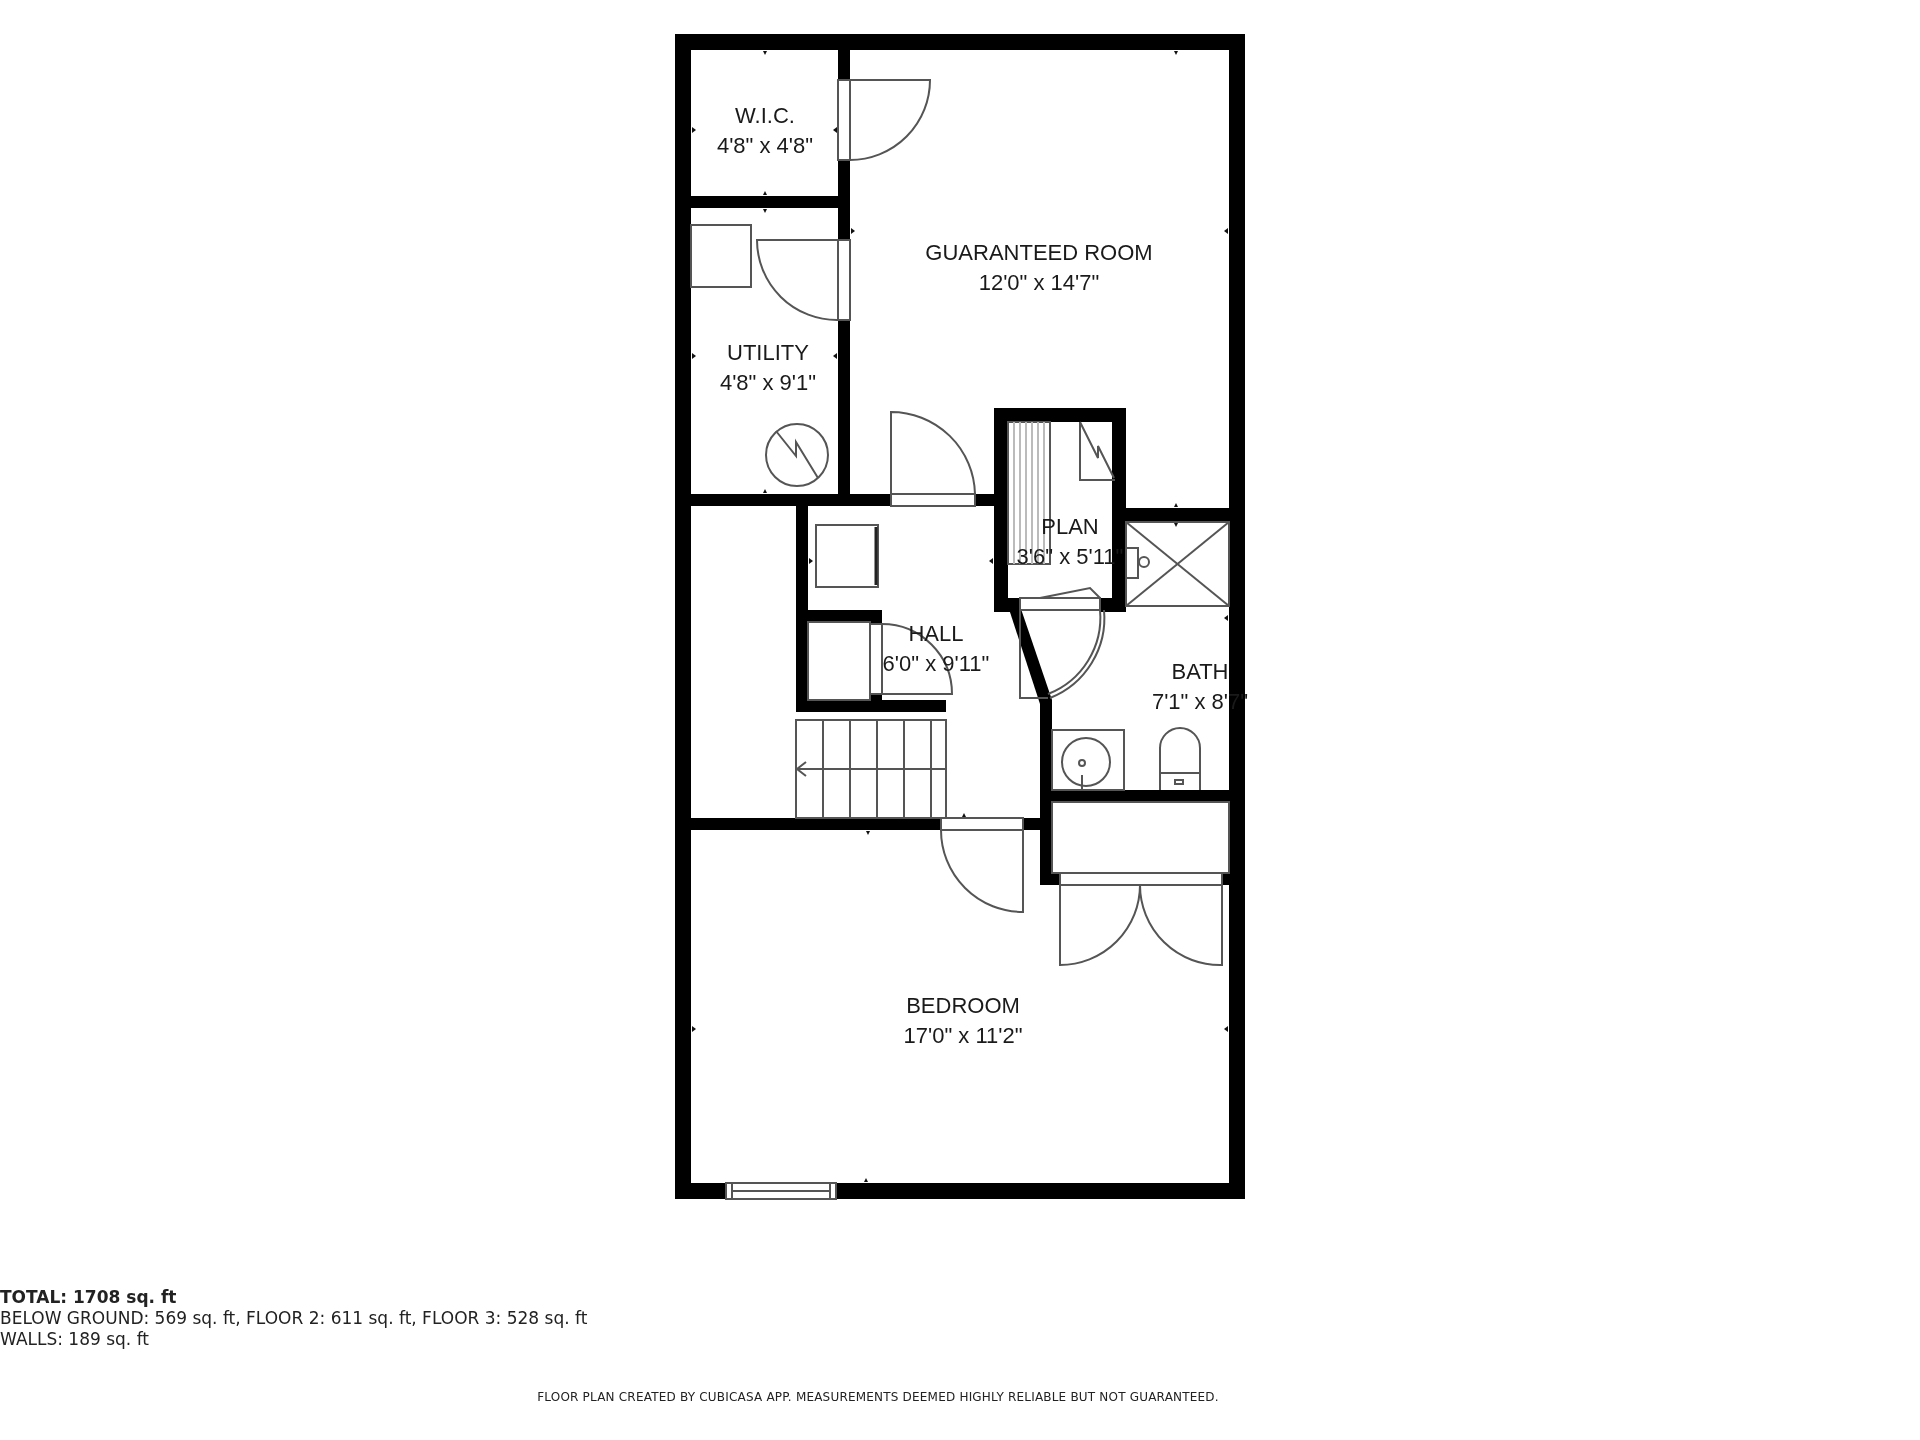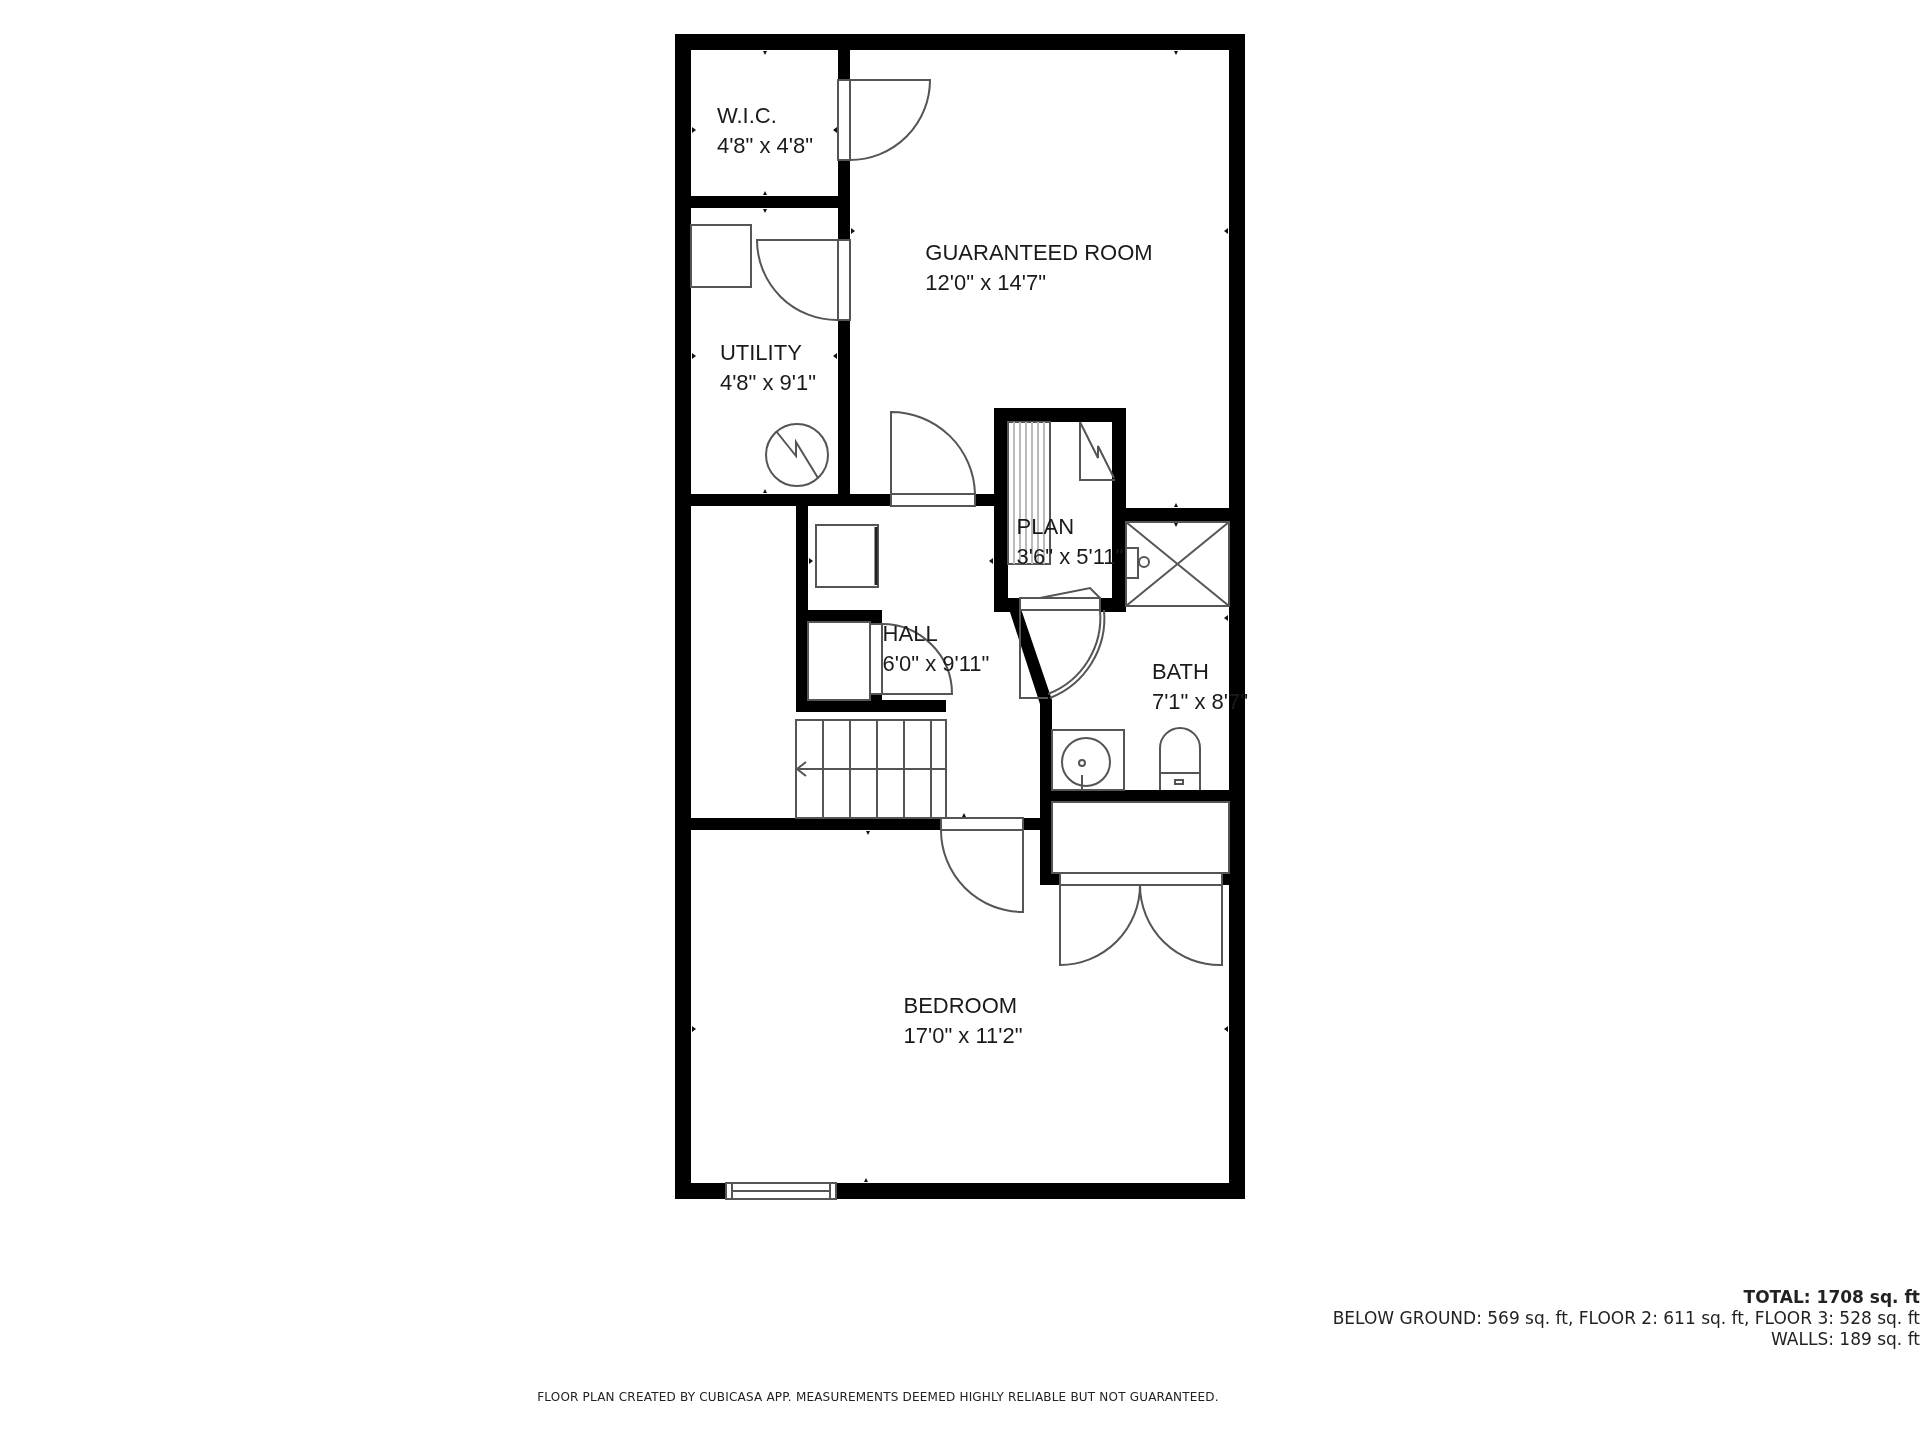--- a/index.html
+++ b/index.html
@@ -1,21 +1,21 @@
 <!DOCTYPE html>
 <html><head>
 <meta charset="utf-8">
 <style>
   html, body { margin: 0; padding: 0; background: #ffffff; }
   body { width: 1920px; height: 1440px; position: relative; overflow: hidden; font-family: "Liberation Sans", sans-serif; }
   #plan { position: absolute; left: 0; top: 0; width: 1920px; height: 1440px; }
-  .room-label { position: absolute; text-align: left; color: #1a1a1a; font-family: "Liberation Sans", sans-serif; font-size: 22px; line-height: 30px; white-space: nowrap; transform: translateX(-50%); }
+  .room-label { position: absolute; text-align: center; color: #1a1a1a; font-family: "Liberation Sans", sans-serif; font-size: 22px; line-height: 30px; white-space: nowrap; transform: translateX(-50%); }
   .room-label .name { display: block; }
   .room-label .dims { display: block; }
-  .summary { position: absolute; left: 0; width: 1920px; top: 1286px; text-align: right; color: #222; font-family: "DejaVu Sans", sans-serif; }
+  .summary { position: absolute; left: 0; width: 1920px; top: 1286px; text-align: left; color: #222; font-family: "DejaVu Sans", sans-serif; }
   .summary .total { font-weight: bold; font-size: 17px; line-height: 22px; }
   .summary .line { font-size: 17px; line-height: 21px; }
   .footer-note { position: absolute; left: 0; width: 1756px; top: 1390px; text-align: center; font-size: 12px; color: #222; font-family: "DejaVu Sans", sans-serif; letter-spacing: 0.2px; }
 </style>
 </head>
 <body>
 
 <svg id="plan" viewBox="0 0 1920 1440" xmlns="http://www.w3.org/2000/svg">
 
   <g fill="#000">

